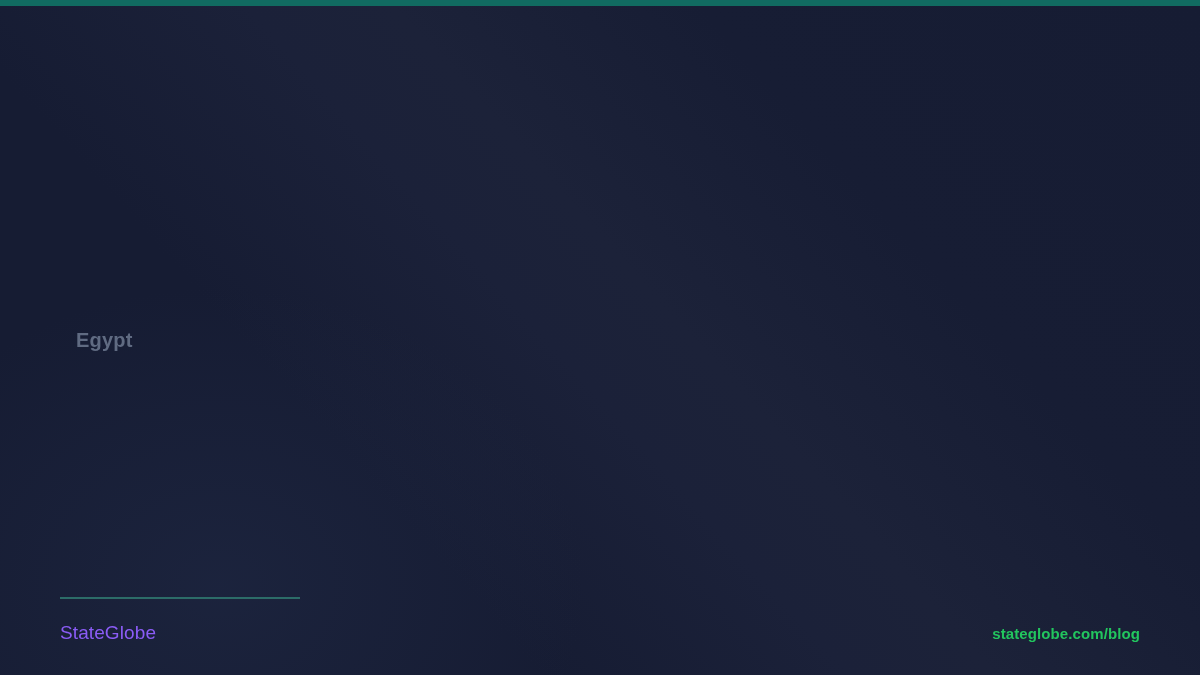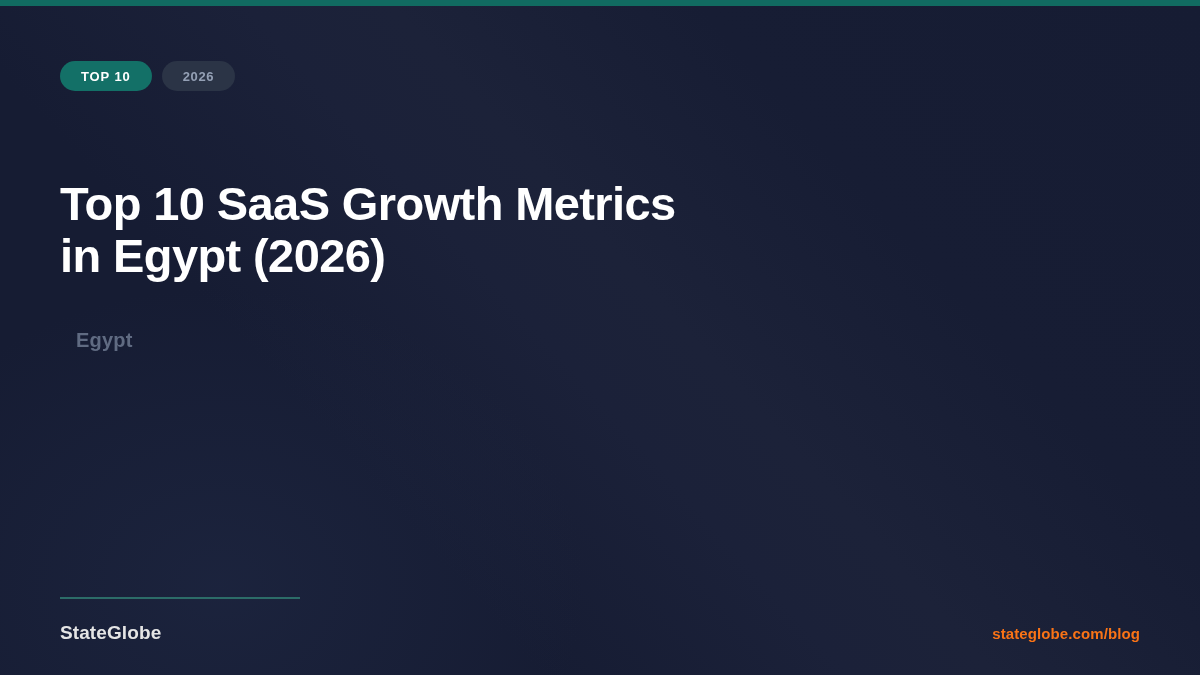--- a/index.html
+++ b/index.html
@@ -121,54 +121,46 @@
     top:597px;
     width:240px;
     height:2px;
     background:#2c6c68;
   }
   .footer-brand {
     position:absolute;
     left:60px;
     top:622px;
     font-size:19px;
-    font-weight:bold;
+    font-weight:normal;
     letter-spacing:.1px;
-    color:#e5e5e5;
+    color:#8b5cf6;
   }
   .footer-url {
     position:absolute;
     right:60px;
     top:625px;
     font-size:15px;
     font-weight:bold;
     letter-spacing:.1px;
-    color:#f97316;
+    color:#22c55e;
     text-align:right;
   }
 </style>
 </head>
 <body>
 
 <div class="slide">
 
   <div class="diagonal-wash"></div>
   <div class="corner-glow"></div>
 
   <div class="accent-bar"></div>
 
-  <div class="badge-row">
-    <span class="badge badge-primary">TOP 10</span>
-    <span class="badge badge-secondary">2026</span>
-  </div>
 
-  <h1 class="headline">
-    <span class="line">Top 10 SaaS Growth Metrics</span>
-    <span class="line">in Egypt (2026)</span>
-  </h1>
 
   <div class="subtitle">Egypt</div>
 
   <div class="footer-rule"></div>
 
   <div class="footer-brand">StateGlobe</div>
 
   <div class="footer-url">stateglobe.com/blog</div>
 
 </div>

